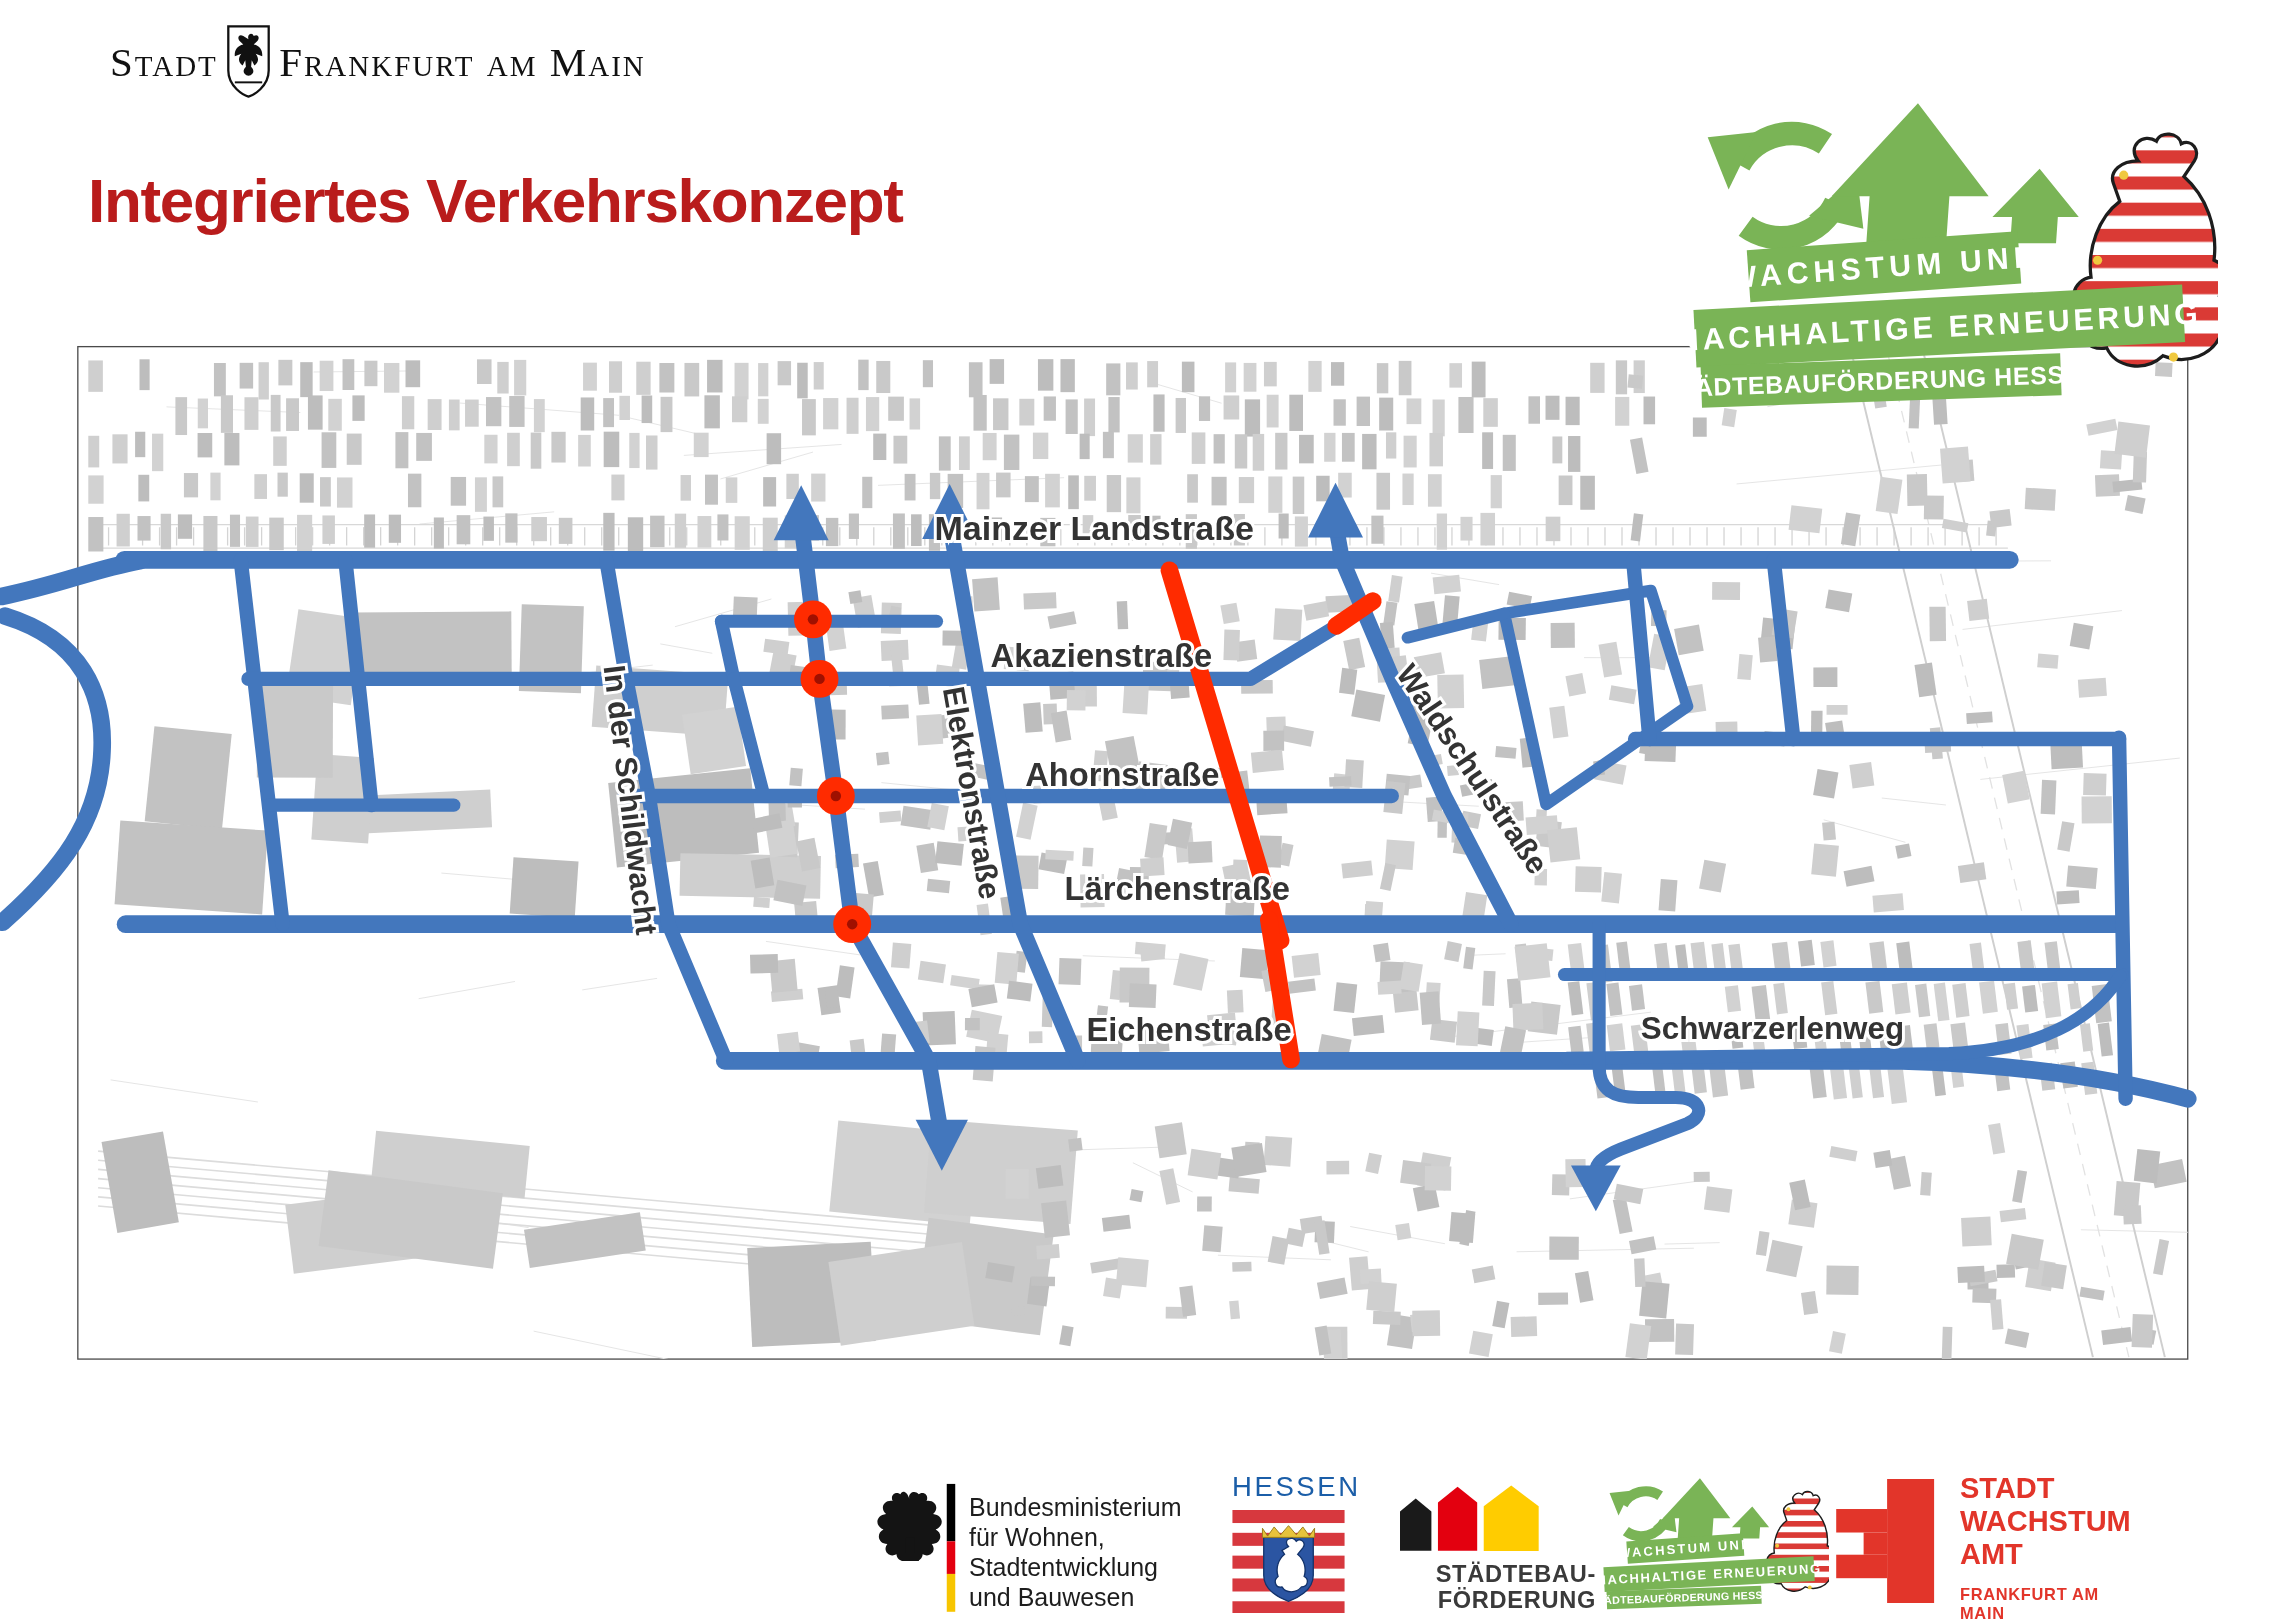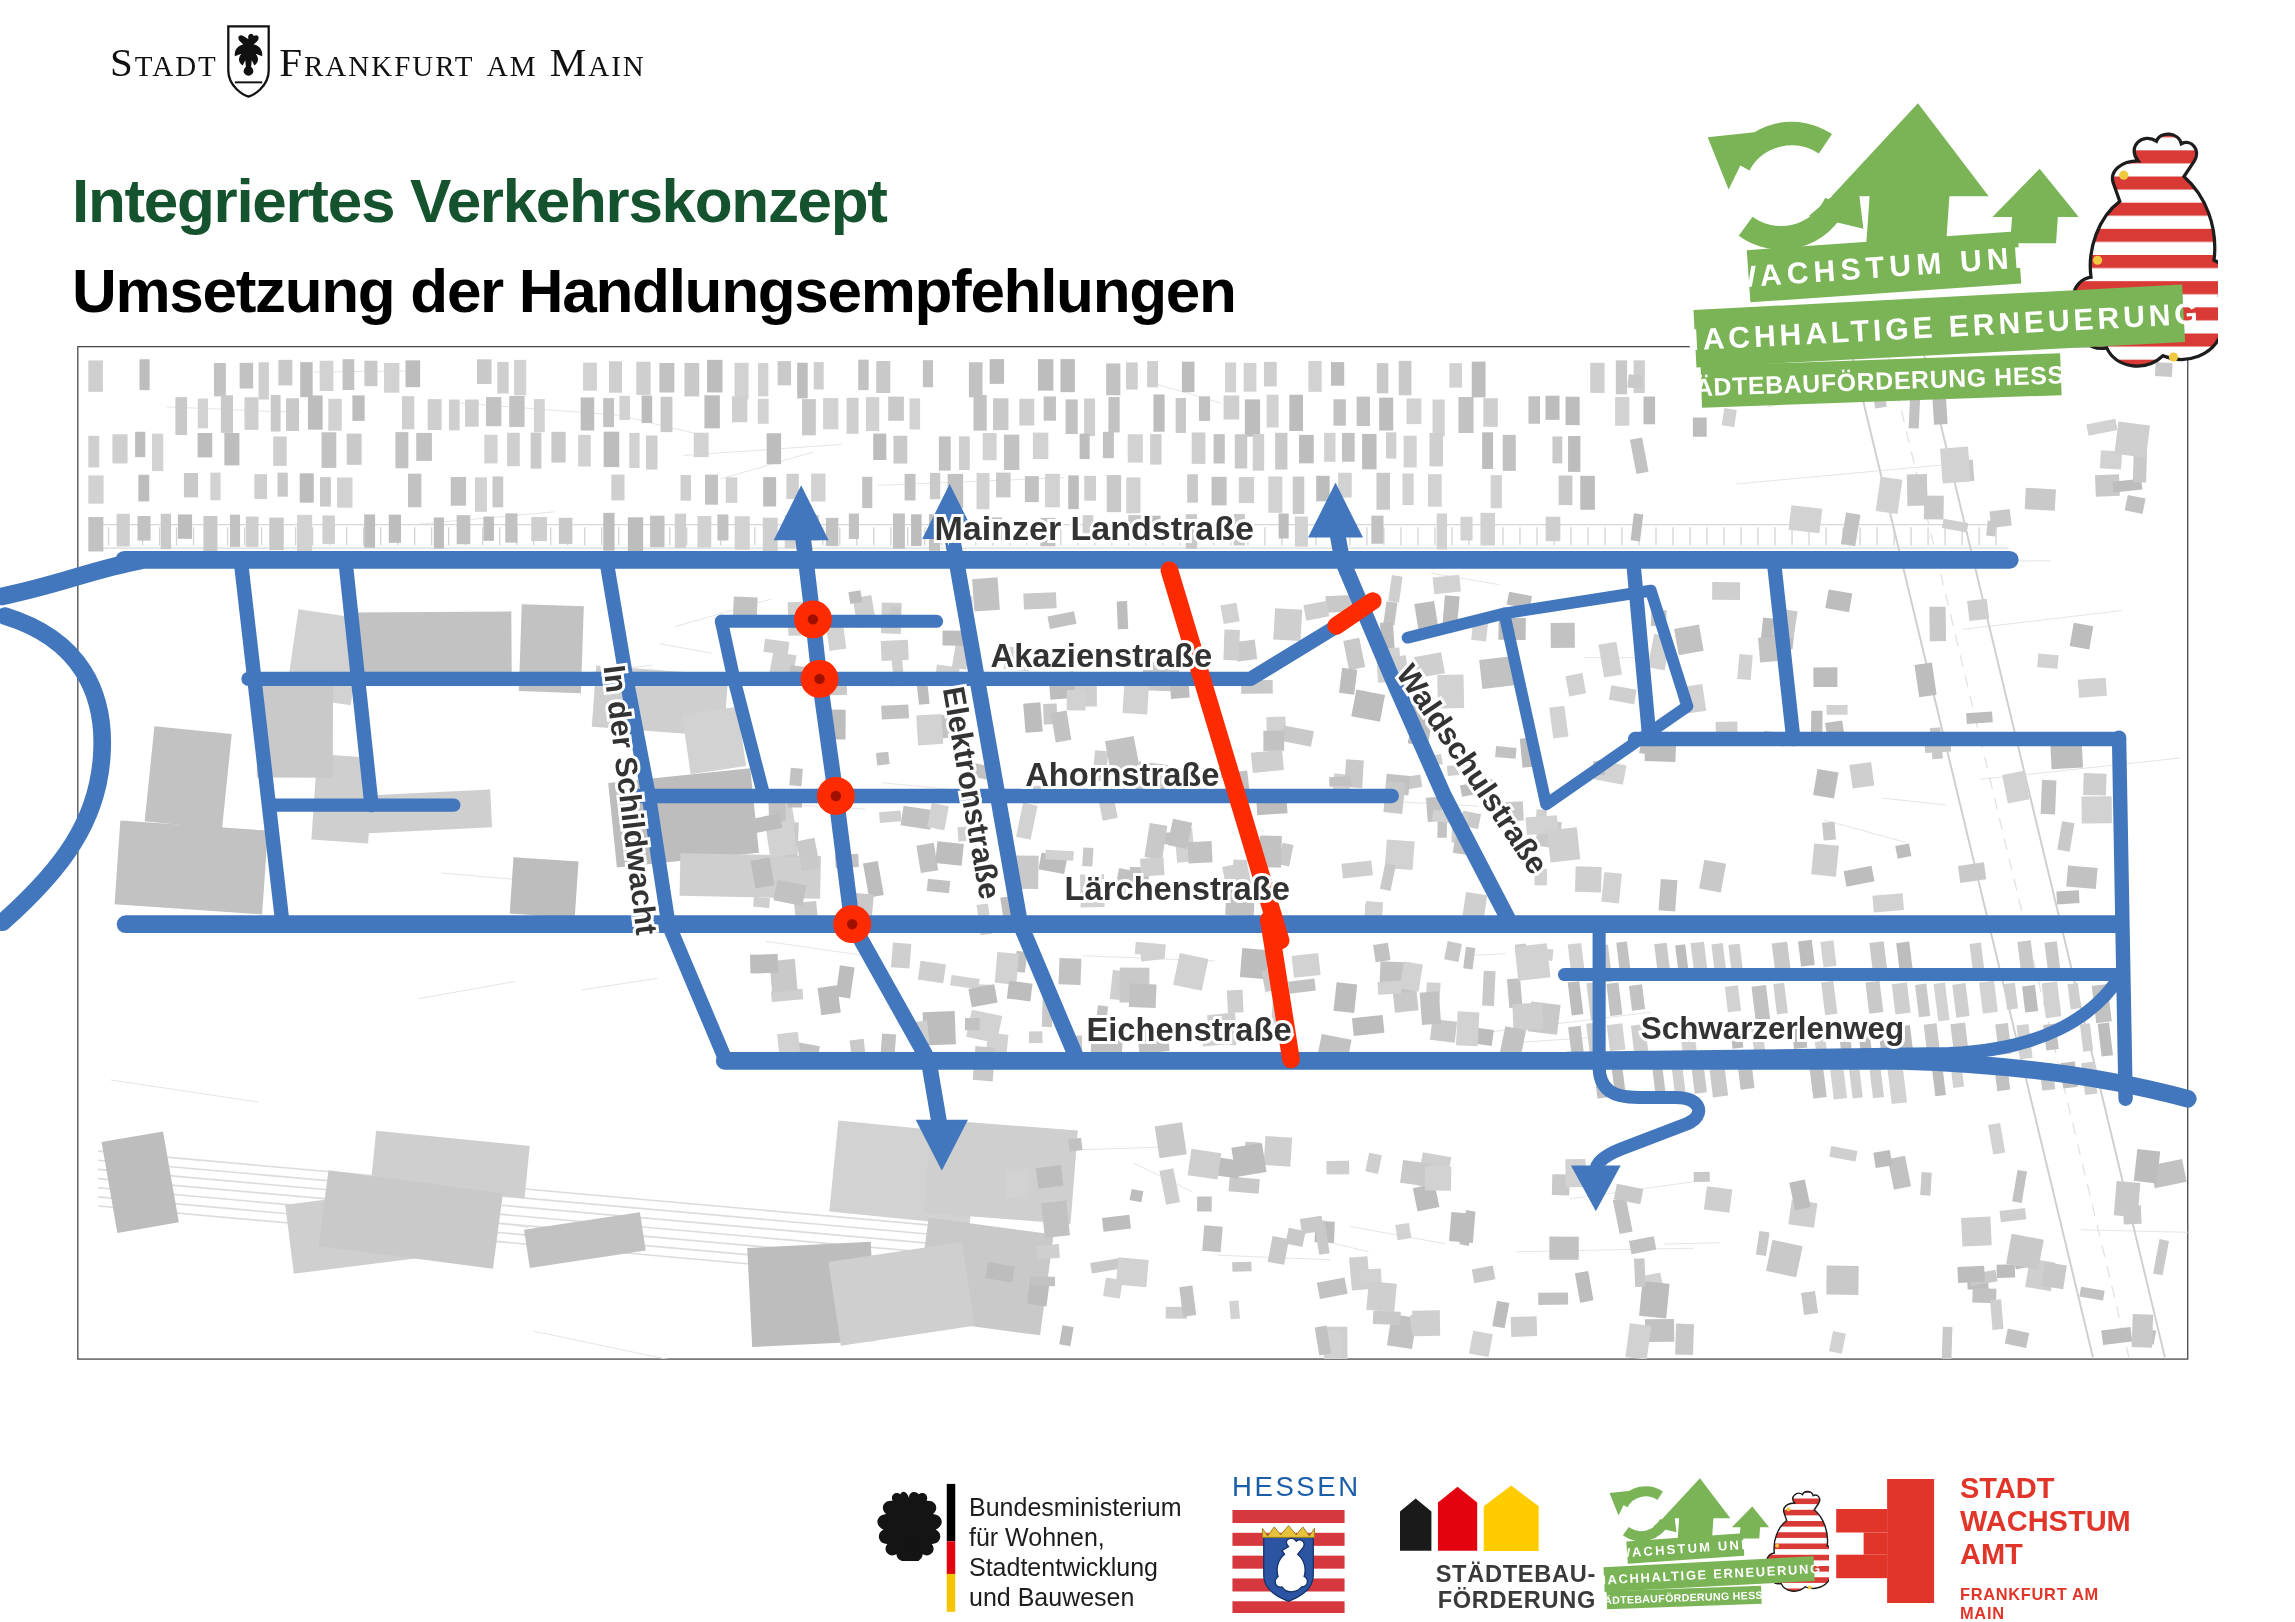--- a/index.html
+++ b/index.html
@@ -5,21 +5,21 @@
   html,body{margin:0;padding:0;background:#ffffff;}
   body{width:2295px;height:1622px;position:relative;font-family:"Liberation Sans",sans-serif;overflow:hidden;}
   .page{position:absolute;inset:0;background:#fff;}
 
   
   .city-logo{position:absolute;left:110px;top:23.6px;height:77px;display:flex;align-items:center;
              font-family:"Liberation Serif",serif;color:#111;}
   .city-logo .word{font-variant:small-caps;font-size:41px;letter-spacing:2px;}
   .city-logo .shield{margin:0 9.2px;}
   .hd-sub{position:absolute;left:73px;top:123px;font-size:42px;font-weight:700;color:#000;letter-spacing:-0.7px;}
-  .hd-t1{position:absolute;left:72px;top:165px;font-size:62px;font-weight:700;color:#14532d;letter-spacing:-1.3px;}
+  .hd-t1{position:absolute;left:88px;top:165px;font-size:62px;font-weight:700;color:#b91c1c;letter-spacing:-1.3px;}
   .hd-t2{position:absolute;left:72px;top:255px;font-size:62px;font-weight:700;color:#000;letter-spacing:-1.3px;}
 
   
   #map-canvas{position:absolute;left:0;top:0;}
 
   
   #badge-main{position:absolute;left:1688px;top:98px;}
   .banner-text{font-family:"Liberation Sans",sans-serif;font-weight:700;fill:#fff;}
 
   
@@ -1038,21 +1038,20 @@
       <svg width="43" height="73" viewBox="0 0 66 112">
         <path d="M2 2 H64 V70 C64 95 40 108 33 110 C26 108 2 95 2 70 Z" fill="#fff" stroke="#111" stroke-width="3.5"></path>
         <path d="M33 22 c-3 -8 6 -12 8 -5 c6 -4 10 2 6 7 l-6 6 c10 2 14 10 13 18 l-10 -4 c6 8 4 14 -2 18 l-4 -8 l-1 10 c6 6 4 12 -4 14 c-8 -2 -10 -8 -4 -14 l-1 -10 l-4 8 c-6 -4 -8 -10 -2 -18 l-10 4 c-1 -8 3 -16 13 -18 l-6 -6 c-4 -5 0 -11 6 -7 z" fill="#111"></path>
         <path d="M12 88 h42" stroke="#111" stroke-width="3"></path>
       </svg>
     </span>
     <span class="word">Frankfurt am Main</span>
   </div>
 
   <div class="hd-t1">Integriertes Verkehrskonzept</div>
-  <div class="hd-t2">Umsetzung der Handlungsempfehlungen</div>
 
   <svg id="badge-main" width="530" height="314" viewBox="0 0 810 480">
     <defs>
       <pattern id="lionstripes" width="12" height="40" patternUnits="userSpaceOnUse">
         <rect width="12" height="40" fill="#ffffff"></rect>
         <rect width="12" height="20" fill="#da3a35"></rect>
       </pattern>
       <g id="badge-sym">
 
         <g stroke="#7ab456" stroke-width="36" fill="none">

